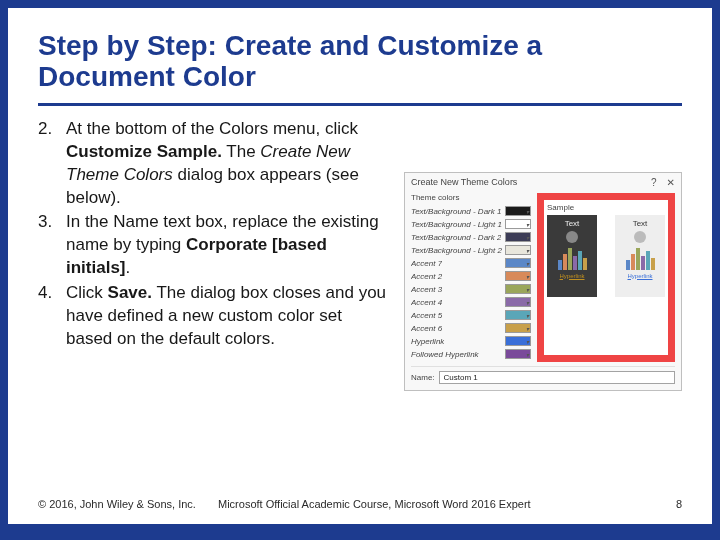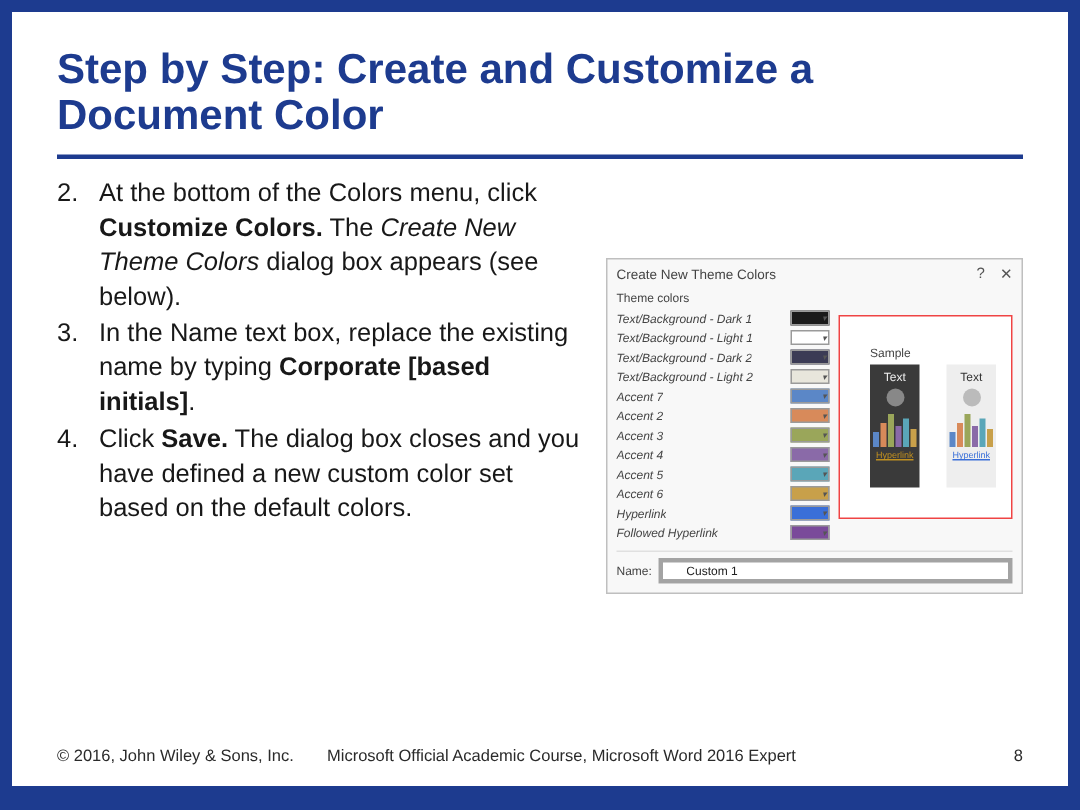--- a/index.html
+++ b/index.html
@@ -66,21 +66,21 @@
     padding: 4px 6px 6px 6px;
   }
   .dlg-title {
     display: flex;
     justify-content: space-between;
     align-items: center;
     font-size: 9px;
     margin-bottom: 5px;
   }
   .dlg-title .wc { display: flex; gap: 10px; color: #555; font-size: 10px; }
-  .dlg-body { display: flex; gap: 6px; align-items: center; }
+  .dlg-body { display: flex; gap: 6px; }
   .dlg-left { flex: 1; }
   .dlg-left .lbl { margin-bottom: 4px; }
   .row {
     display: flex;
     align-items: center;
     justify-content: space-between;
     margin-bottom: 2px;
     height: 11px;
     font-style: italic;
   }
@@ -90,24 +90,24 @@
     border: 1px solid #9a9a9a;
     display: flex; align-items: center; justify-content: flex-end;
     padding-right: 1px;
   }
   .sw::after {
     content: "▾";
     font-size: 6px;
     color: #555;
   }
   .dlg-right {
-    width: 116px;
-    border: 1px solid #ef4444;
+    width: 138px;
+    border: 7px solid #ef4444;
     background: #fff;
-    padding: 20px;
+    padding: 3px;
   }
   .dlg-right .lbl { margin-bottom: 3px; }
   .sample {
     display: flex; gap: 18px;
   }
   .sbox {
     flex: 1;
     height: 82px;
     display: flex;
     flex-direction: column;
@@ -123,23 +123,23 @@
   .lnk { font-size: 6px; text-decoration: underline; color: #c09020; }
   .sbox.light .lnk { color: #3a6fd8; }
   .dlg-name {
     display: flex; align-items: center; gap: 4px;
     margin-top: 4px;
     border-top: 1px solid #e0e0e0;
     padding-top: 4px;
   }
   .dlg-name input {
     flex: 1;
-    border: 3px solid #a3a3a3;
+    border: 1px solid #a3a3a3;
     font-size: 8px;
-    padding: 1px 16px;
+    padding: 1px 4px;
     color: #222;
     background: #fff;
   }
   .dlg-btns {
     display: flex;
     justify-content: space-between;
     margin-top: 4px;
   }
   .dlg-btns .r { display: flex; gap: 4px; }
   .btn {
@@ -164,21 +164,21 @@
 <body>
 
 <div class="slide">
   <div class="title">Step by Step: Create and Customize a Document Color</div>
   <hr class="rule">
 
   <div class="content">
     <ol class="steps">
         <li>
           <span class="num">2.</span>
-          <span class="txt">At the bottom of the Colors menu, click <b>Customize Colors.</b> The <i>Create New Theme Colors</i> dialog box appears (see below).</span>
+          <span class="txt">At the bottom of the Colors menu, click <b>Customize Sample.</b> The <i>Create New Theme Colors</i> dialog box appears (see below).</span>
         </li>
         <li>
           <span class="num">3.</span>
           <span class="txt">In the Name text box, replace the existing name by typing <b>Corporate [based initials]</b>.</span>
         </li>
         <li>
           <span class="num">4.</span>
           <span class="txt">Click <b>Save.</b> The dialog box closes and you have defined a new custom color set based on the default colors.</span>
         </li>
       </ol>

